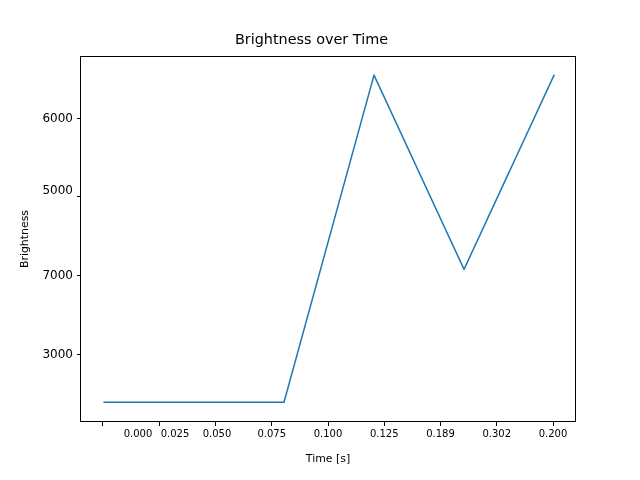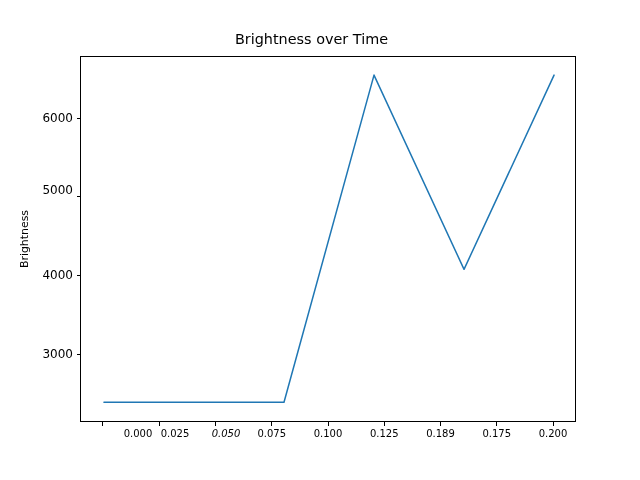--- a/index.html
+++ b/index.html
@@ -139,31 +139,32 @@
     </div>
   <div id="tickmarks-y">
       <div class="ytick-mark" style="top: 353.553px;"></div>
       <div class="ytick-mark" style="top: 274.911px;"></div>
       <div class="ytick-mark" style="top: 196.269px;"></div>
       <div class="ytick-mark" style="top: 117.627px;"></div>
     </div>
   <div id="ticklabels-x">
       <div class="xtick-label" style="left: 102.955px; margin-left: 35px;">0.000</div>
       <div class="xtick-label" style="left: 175px;">0.025</div>
-      <div class="xtick-label" style="left: 226px; font-style: italic;">0.050</div>
+      <div class="xtick-label" style="left: 217px;">0.050</div>
       <div class="xtick-label" style="left: 271.739px;">0.075</div>
       <div class="xtick-label" style="left: 328px;">0.100</div>
       <div class="xtick-label" style="left: 384.261px;">0.125</div>
       <div class="xtick-label" style="left: 440.523px;">0.189</div>
-      <div class="xtick-label" style="left: 496.784px;">0.175</div>
+      <div class="xtick-label" style="left: 496.784px;">0.302</div>
       <div class="xtick-label" style="left: 553.045px;">0.200</div>
     </div>
   <div id="ticklabels-y">
       <div class="ytick-label" style="top: 354.053px;">3000</div>
-      <div class="ytick-label" style="top: 275.411px;">4000</div>
+      <div class="ytick-label" style="top: 275.411px;">7000</div>
       <div class="ytick-label" style="top: 190px;">5000</div>
       <div class="ytick-label" style="top: 118.127px;">6000</div>
     </div>
 
+  <div id="xlabel">Time [s]</div>
 
   <div id="ylabel">Brightness</div>
 
 </div>
 
 </body></html>

